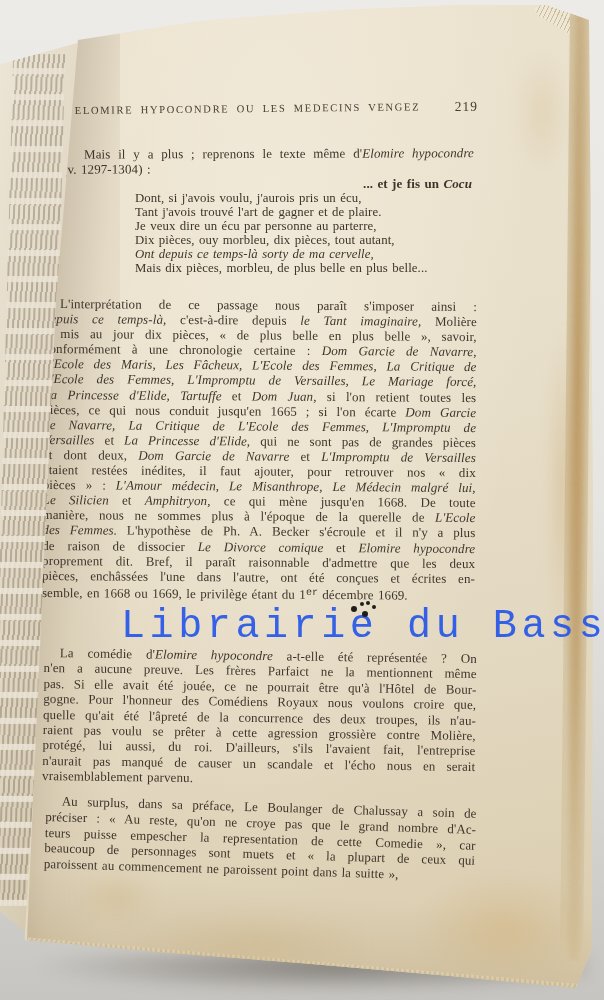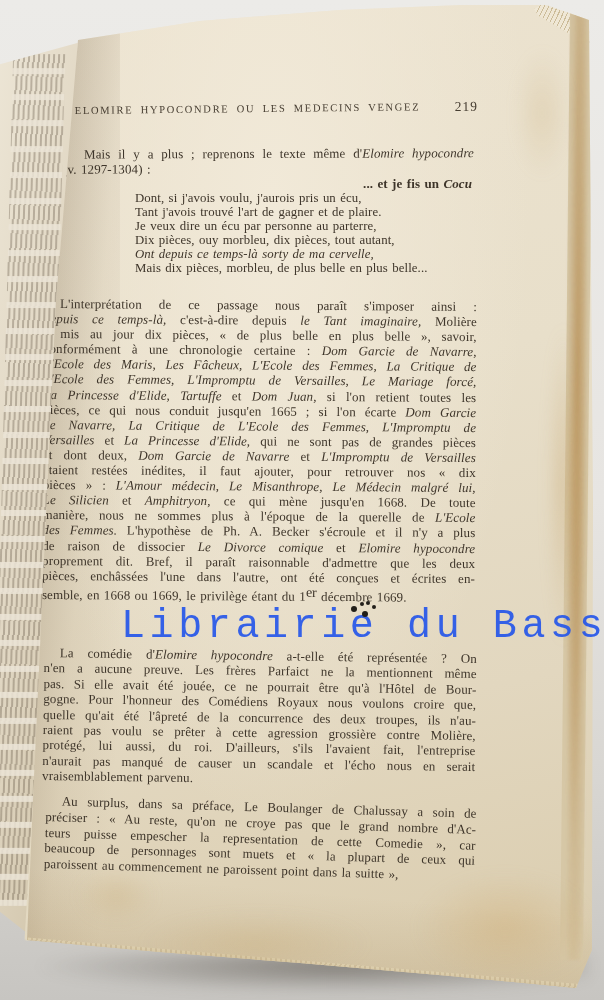--- a/index.html
+++ b/index.html
@@ -92,21 +92,21 @@
   .stain.s3{left:140px;top:912px;width:230px;height:64px;background:radial-gradient(ellipse,rgba(198,168,112,.28),rgba(198,168,112,0) 70%);}
   .stain.s4{left:76px;top:868px;width:80px;height:56px;background:radial-gradient(ellipse,rgba(195,164,108,.26),rgba(195,164,108,0) 70%);}
   .stain.s5{left:514px;top:48px;width:56px;height:130px;background:radial-gradient(ellipse,rgba(198,168,112,.22),rgba(198,168,112,0) 70%);}
 
   
   .text-layer{position:absolute;inset:0;color:#3e352a;font-size:13px;letter-spacing:.1px;word-spacing:1px;}
   .tl{min-height:1em;}
   .tl.j{text-align:justify;text-align-last:justify;}
   .tl.ind{text-indent:16px;}
   .it{font-style:italic;}
-  .sup{font-size:14px;vertical-align:4px;letter-spacing:0;}
+  .sup{font-size:10px;vertical-align:4px;letter-spacing:0;font-family:Liberation Mono, monospace;}
 
   .running-head{position:absolute;left:46px;top:103px;width:432px;transform:rotate(-.6deg);color:#463d31;}
   .rh-title{position:absolute;left:0;right:29px;text-align:center;font-size:10.5px;letter-spacing:1.7px;word-spacing:3px;}
   .rh-folio{position:absolute;right:0;top:-2px;font-size:13.5px;letter-spacing:1px;}
 
   .para{position:absolute;line-height:15.1px;}
   .para1{left:63px;top:146px;width:411px;transform:rotate(-.2deg);}
   .para1 .tl.ind{text-indent:21px;}
   .verse-intro{left:63px;top:176px;width:411px;}
   .verse-intro .tl{text-align:right;padding-right:2px;font-weight:bold;}

